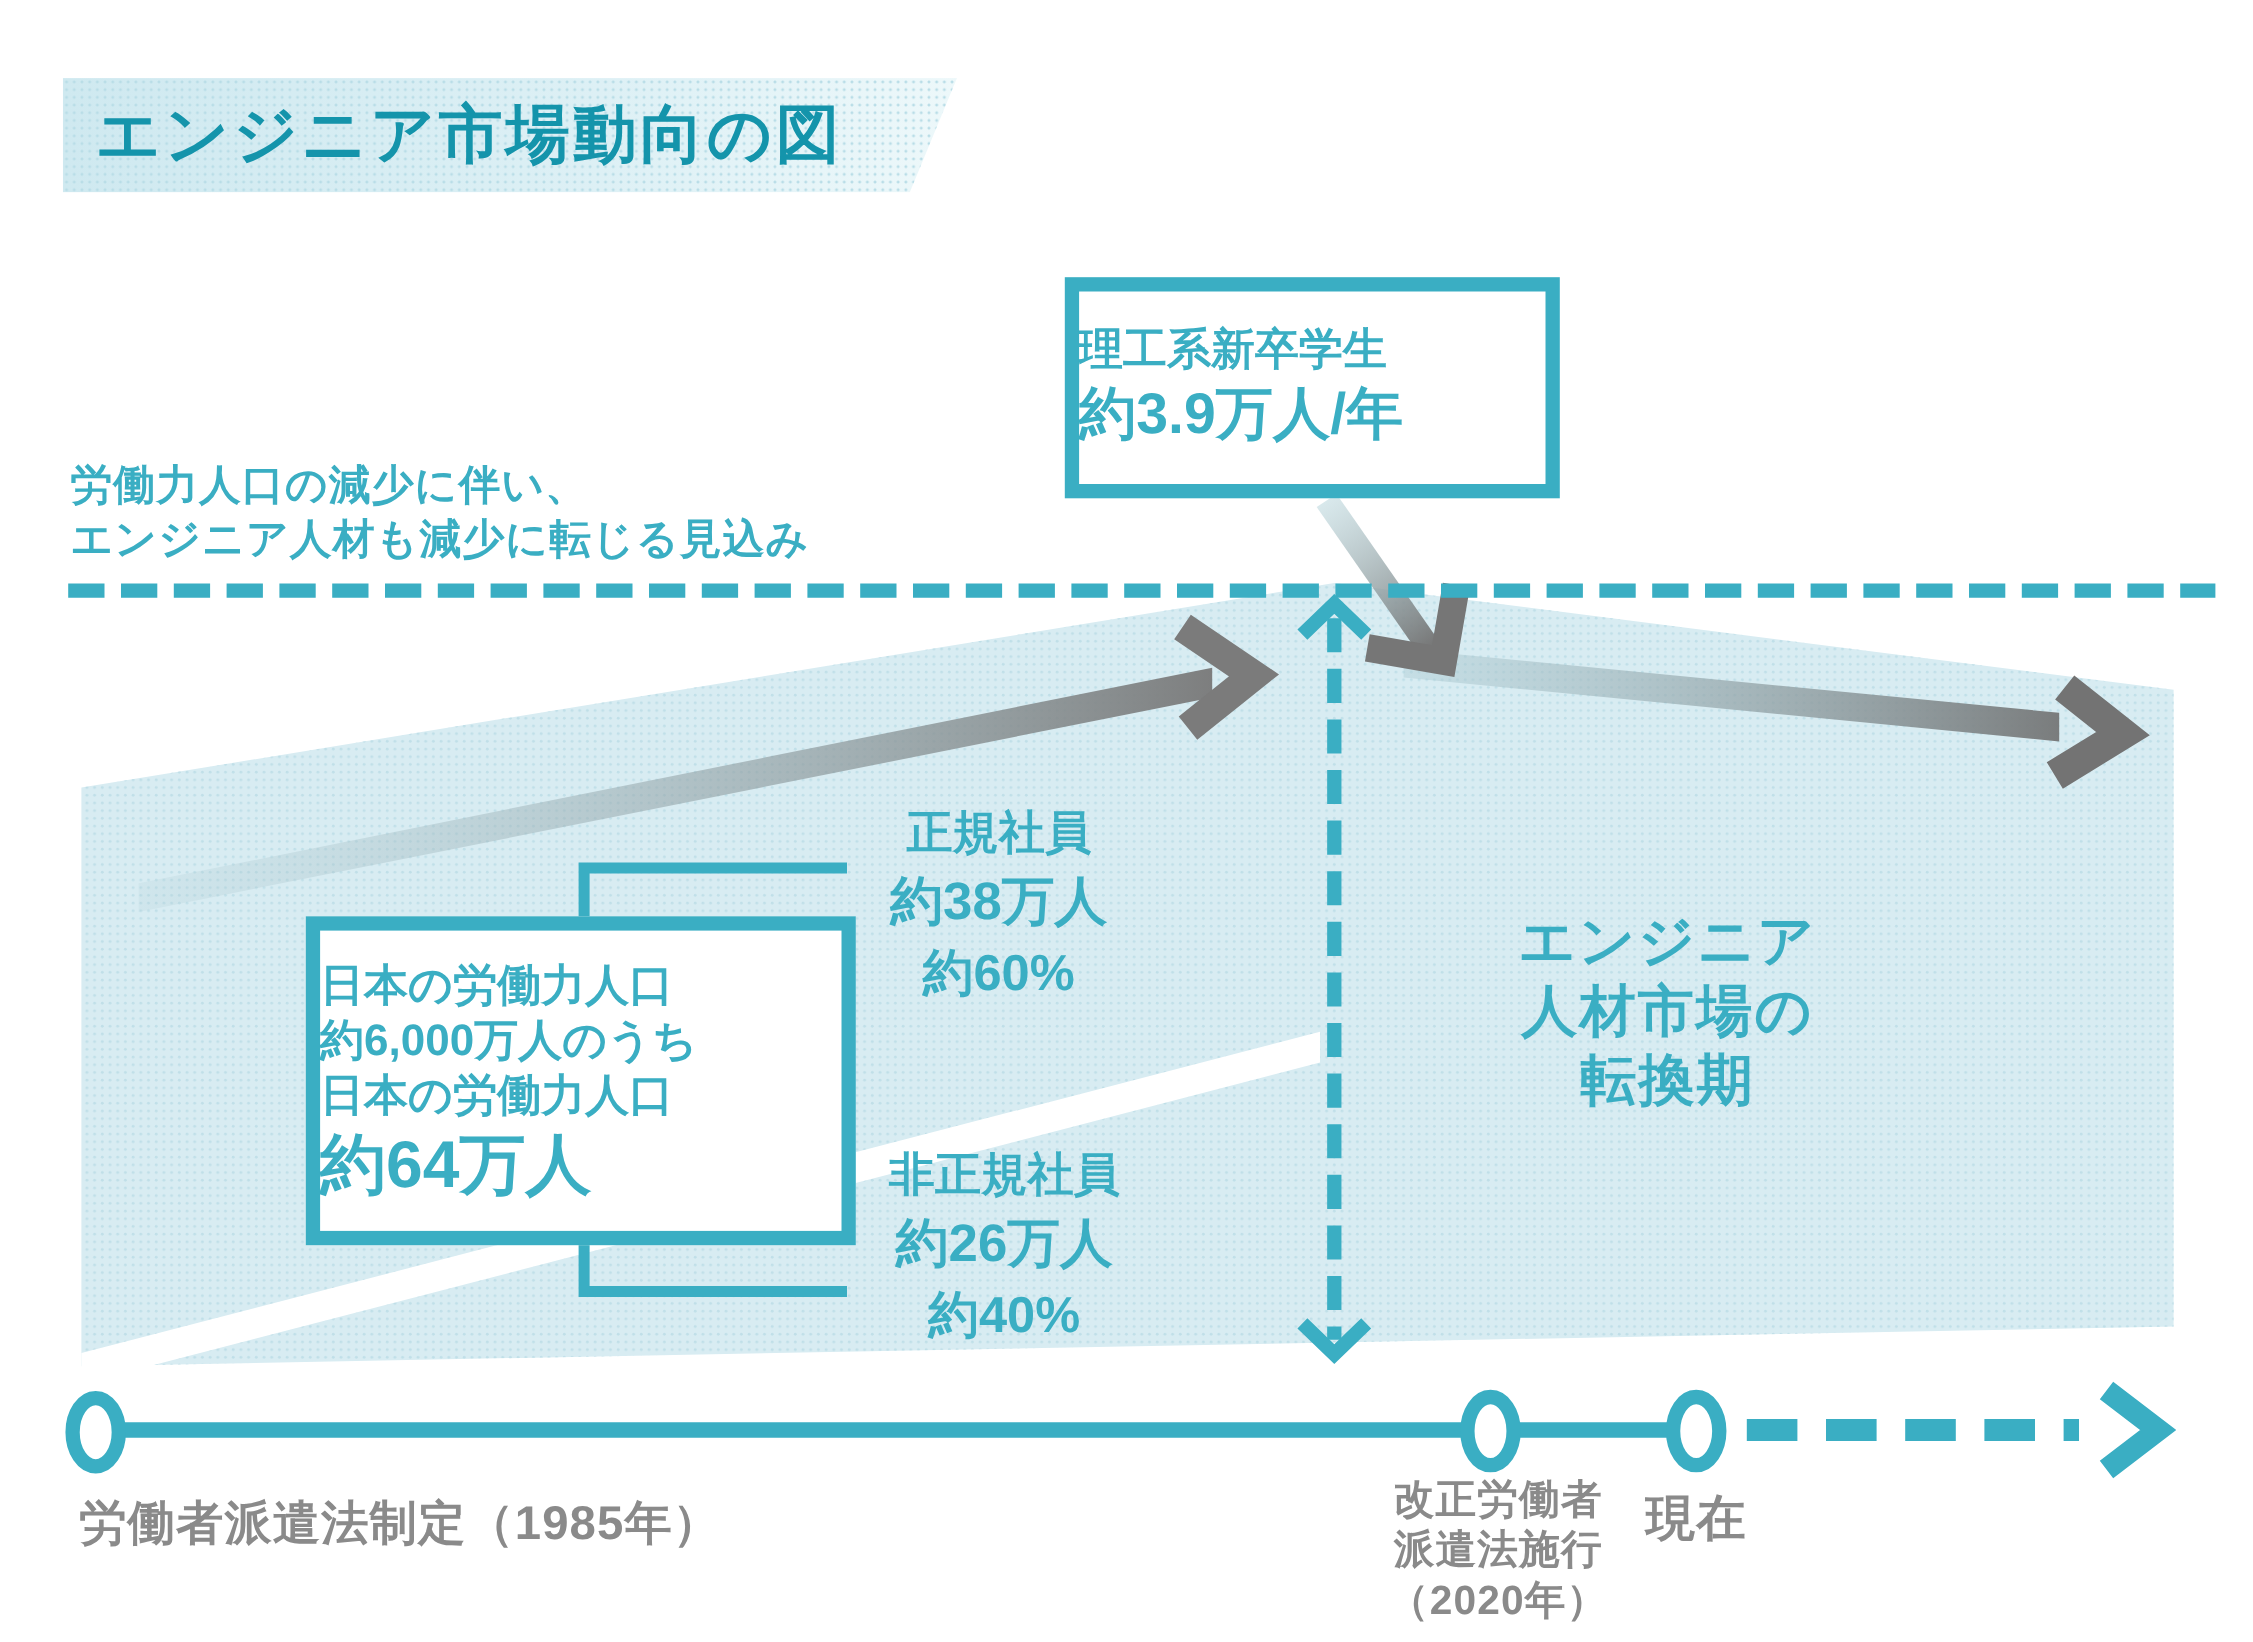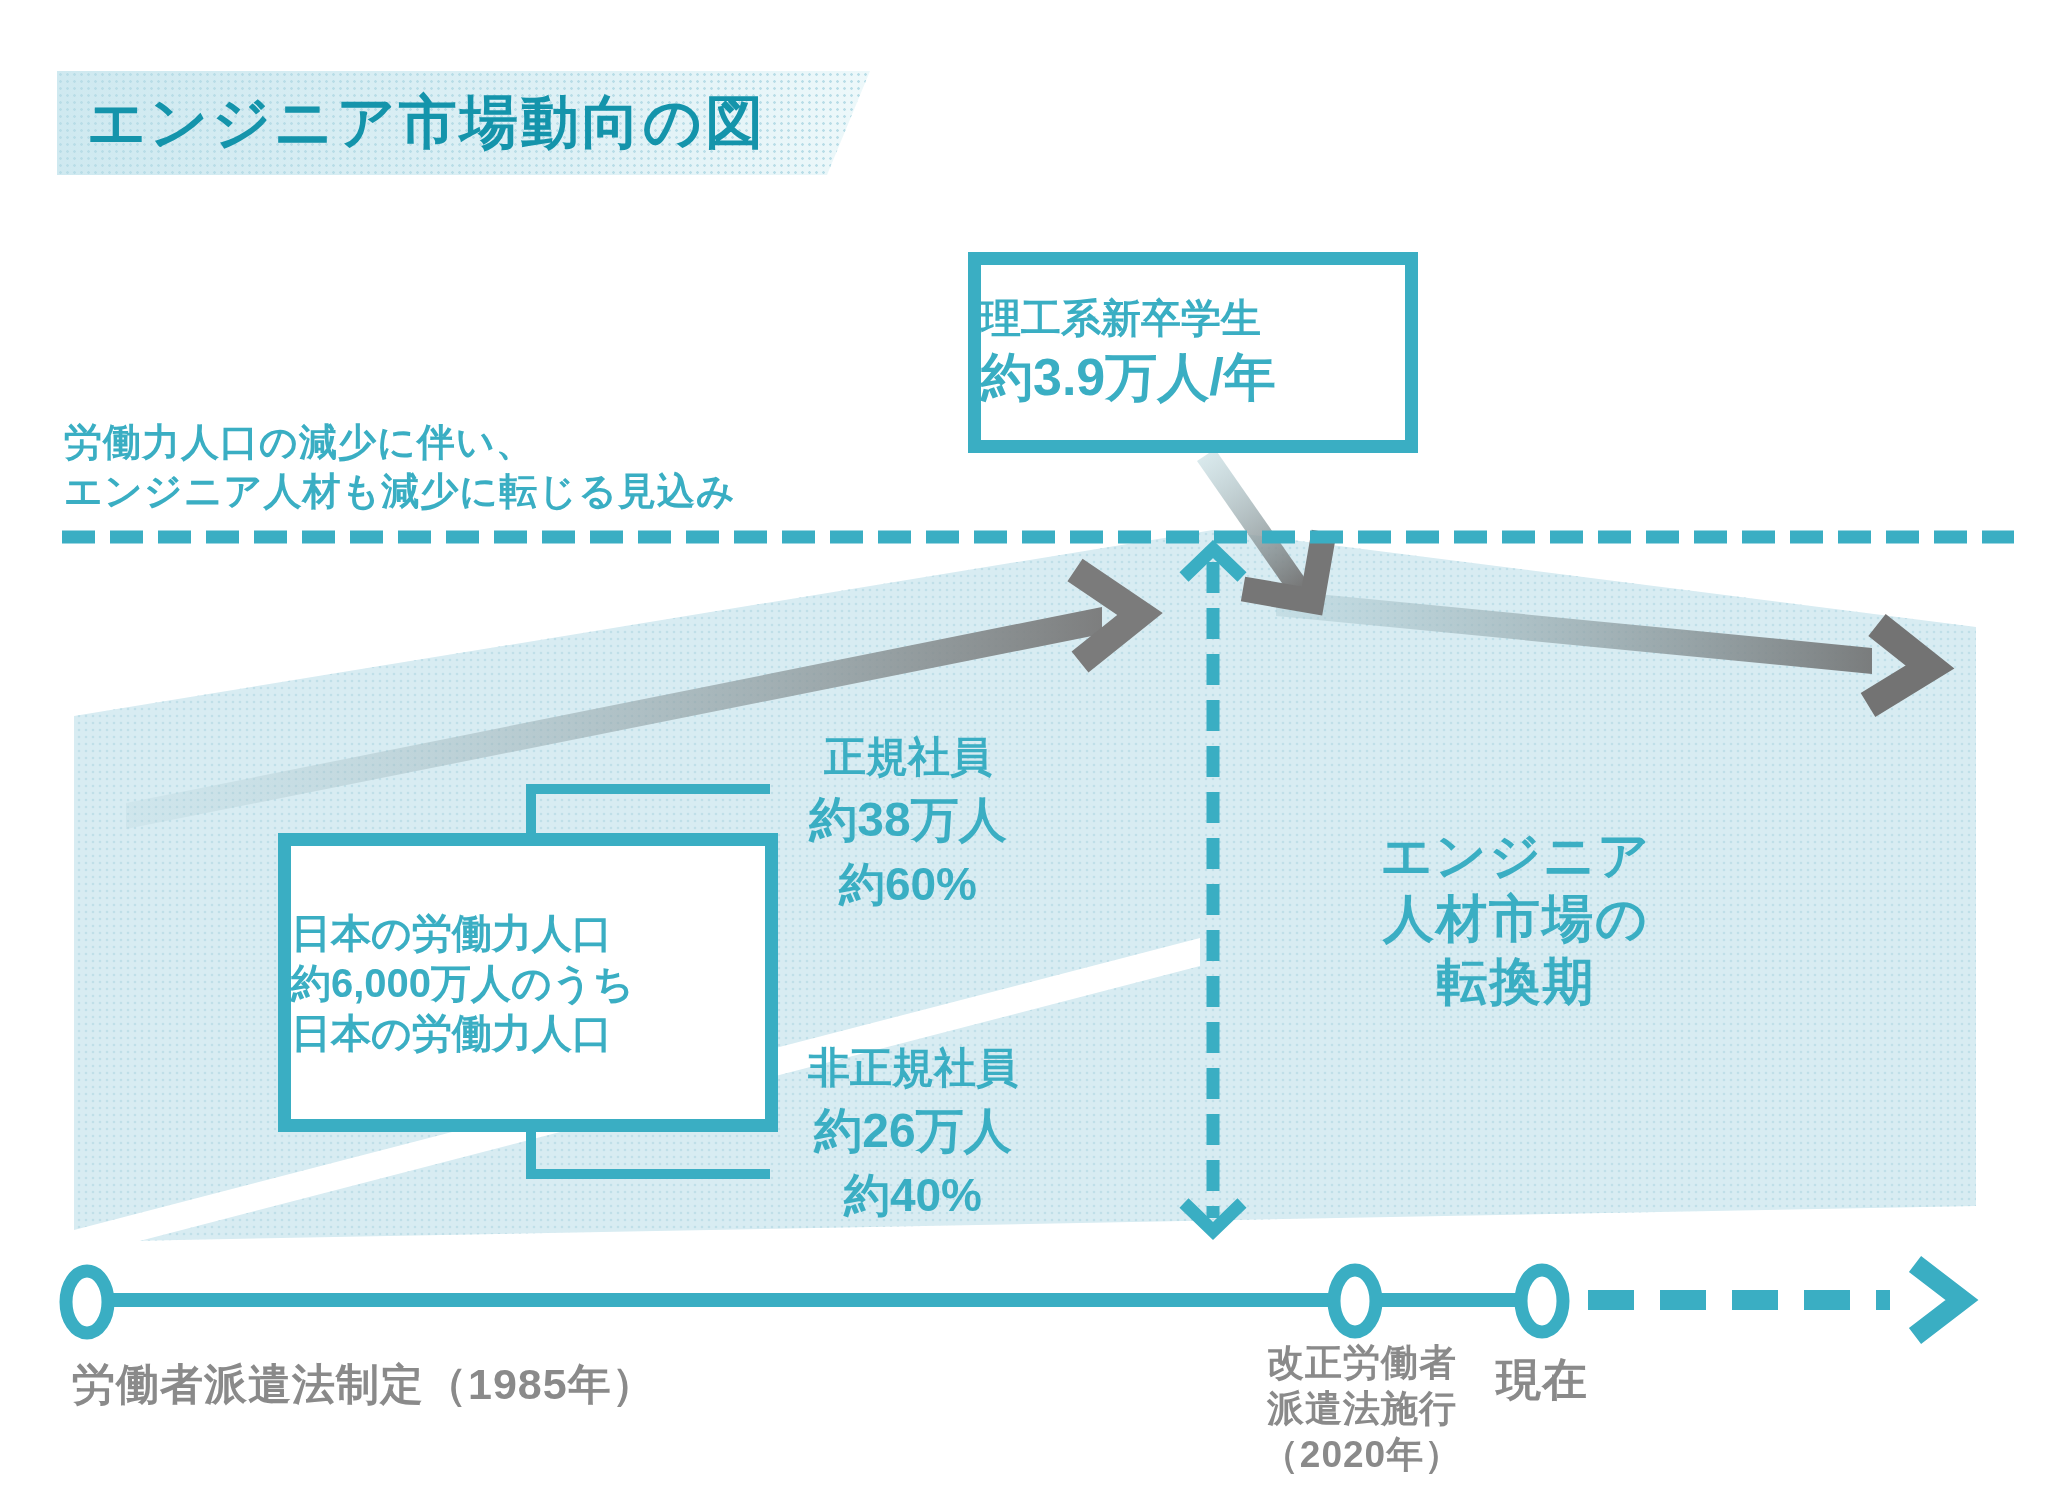--- a/index.html
+++ b/index.html
@@ -115,20 +115,21 @@
 
   <div class="abs tealbox box-grad">
     <div class="lbl">理工系新卒学生</div>
     <div class="val">約3.9万人/年</div>
   </div>
 
   <div class="abs tealbox box-work">
     <div class="ln">日本の労働力人口</div>
     <div class="ln">約6,000万人のうち</div>
     <div class="ln">日本の労働力人口</div>
+    <div class="val">約64万人</div>
   </div>
 
   <div class="abs stat stat-reg">
     <div class="lbl">正規社員</div>
     <div class="val">約38万人</div>
     <div class="pct">約60%</div>
   </div>
 
   <div class="abs stat stat-non">
     <div class="lbl">非正規社員</div>

